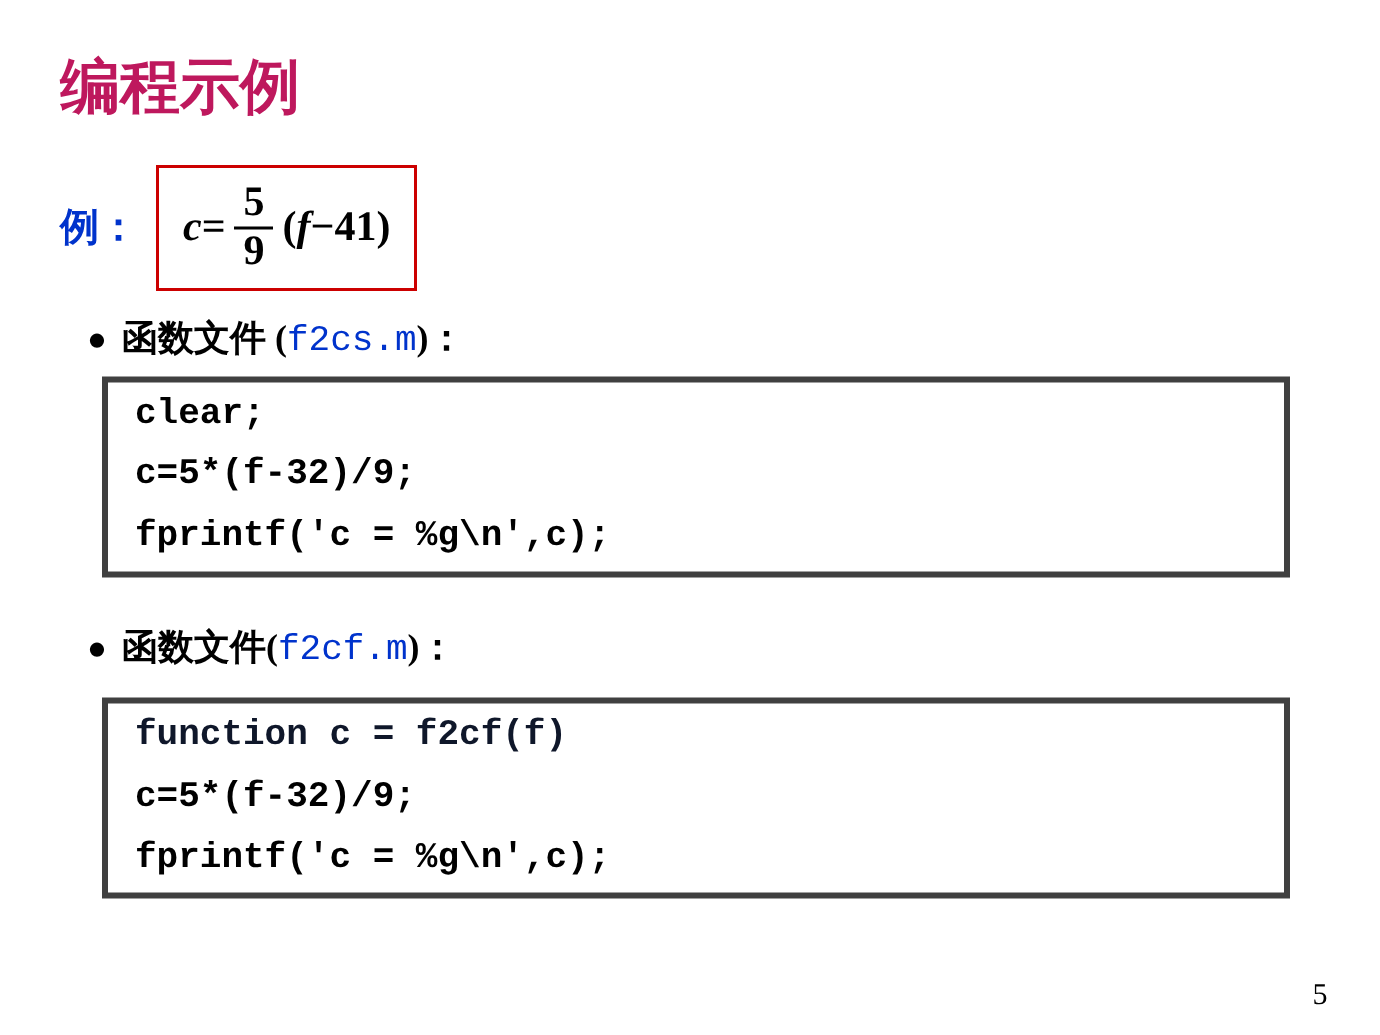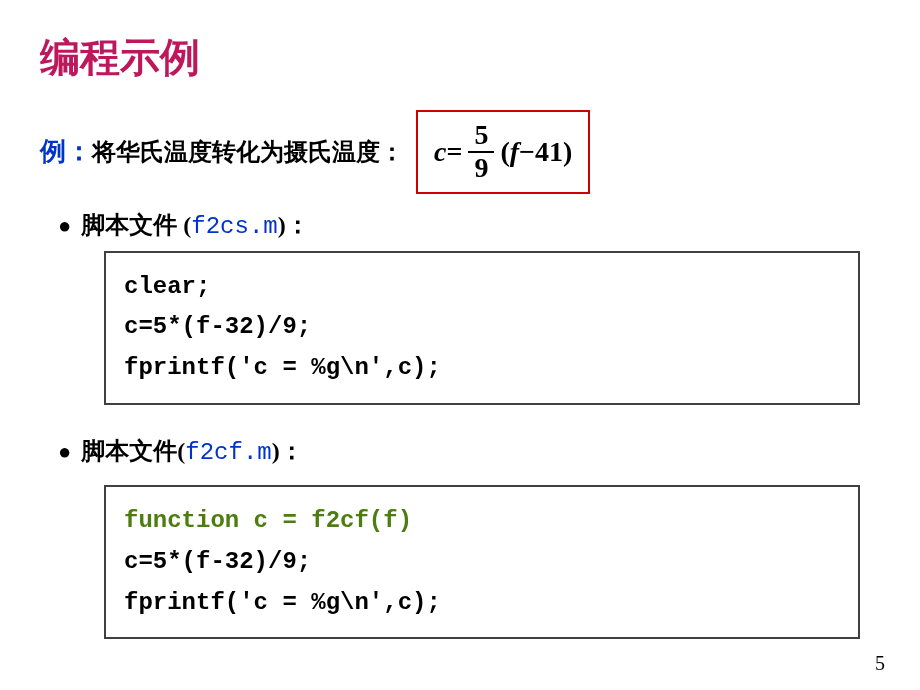--- a/index.html
+++ b/index.html
@@ -79,80 +79,79 @@
     .bullet-text {
       font-size: 24px;
       font-weight: bold;
     }
     .filename {
       color: #0033cc;
       font-family: "Courier New", monospace;
       font-weight: normal;
     }
     .code-box {
-      border: 2px solid #404040;
-      margin-left: 64px;
+      border: 4px solid #404040;
+      margin-left: 28px;
       margin-right: 20px;
-      padding: 14px 18px;
+      padding: 2px 18px;
       font-family: "Courier New", monospace;
       font-size: 24px;
       font-weight: bold;
       line-height: 1.7;
     }
     .code-blue {
-      color: #4d7c0f;
+      color: #0f172a;
     }
     .page-number {
       position: absolute;
       bottom: 15px;
       right: 35px;
       font-size: 20px;
       font-family: "Times New Roman", serif;
     }
   </style>
 </head>
 <body>
 
 <div class="title">编程示例</div>
 
 <div class="example-line">
   <span class="example-label">例：</span>
-  <span class="example-text">将华氏温度转化为摄氏温度：</span>
   <span class="formula-box">
     <span>c</span>
     <span style="font-style:normal"> = </span>
     <span class="fraction">
       <span class="fraction-num">5</span>
       <span class="fraction-den">9</span>
     </span>
     <span style="font-style:normal">(</span>
     <span> f </span>
     <span style="font-style:normal">− </span>
     <span style="font-style:normal">41</span>
     <span style="font-style:normal">)</span>
   </span>
 </div>
 
 <div class="bullet-line">
   <span class="bullet">●</span>
   <span class="bullet-text">
-    <span>脚本文件 (</span><span class="filename">f2cs.m</span><span>)：</span>
+    <span>函数文件 (</span><span class="filename">f2cs.m</span><span>)：</span>
   </span>
 </div>
 
 <div class="code-box">
   <div>clear;</div>
   <div>c=5*(f-32)/9;</div>
   <div>fprintf('c = %g\n',c);</div>
 </div>
 
 <div class="bullet-line" style="margin-top:30px">
   <span class="bullet">●</span>
   <span class="bullet-text">
-    <span>脚本文件(</span><span class="filename">f2cf.m</span><span>)：</span>
+    <span>函数文件(</span><span class="filename">f2cf.m</span><span>)：</span>
   </span>
 </div>
 
 <div class="code-box" style="margin-top:18px">
   <div class="code-blue">function c = f2cf(f)</div>
   <div>c=5*(f-32)/9;</div>
   <div>fprintf('c = %g\n',c);</div>
 </div>
 
 <div class="page-number">5</div>

